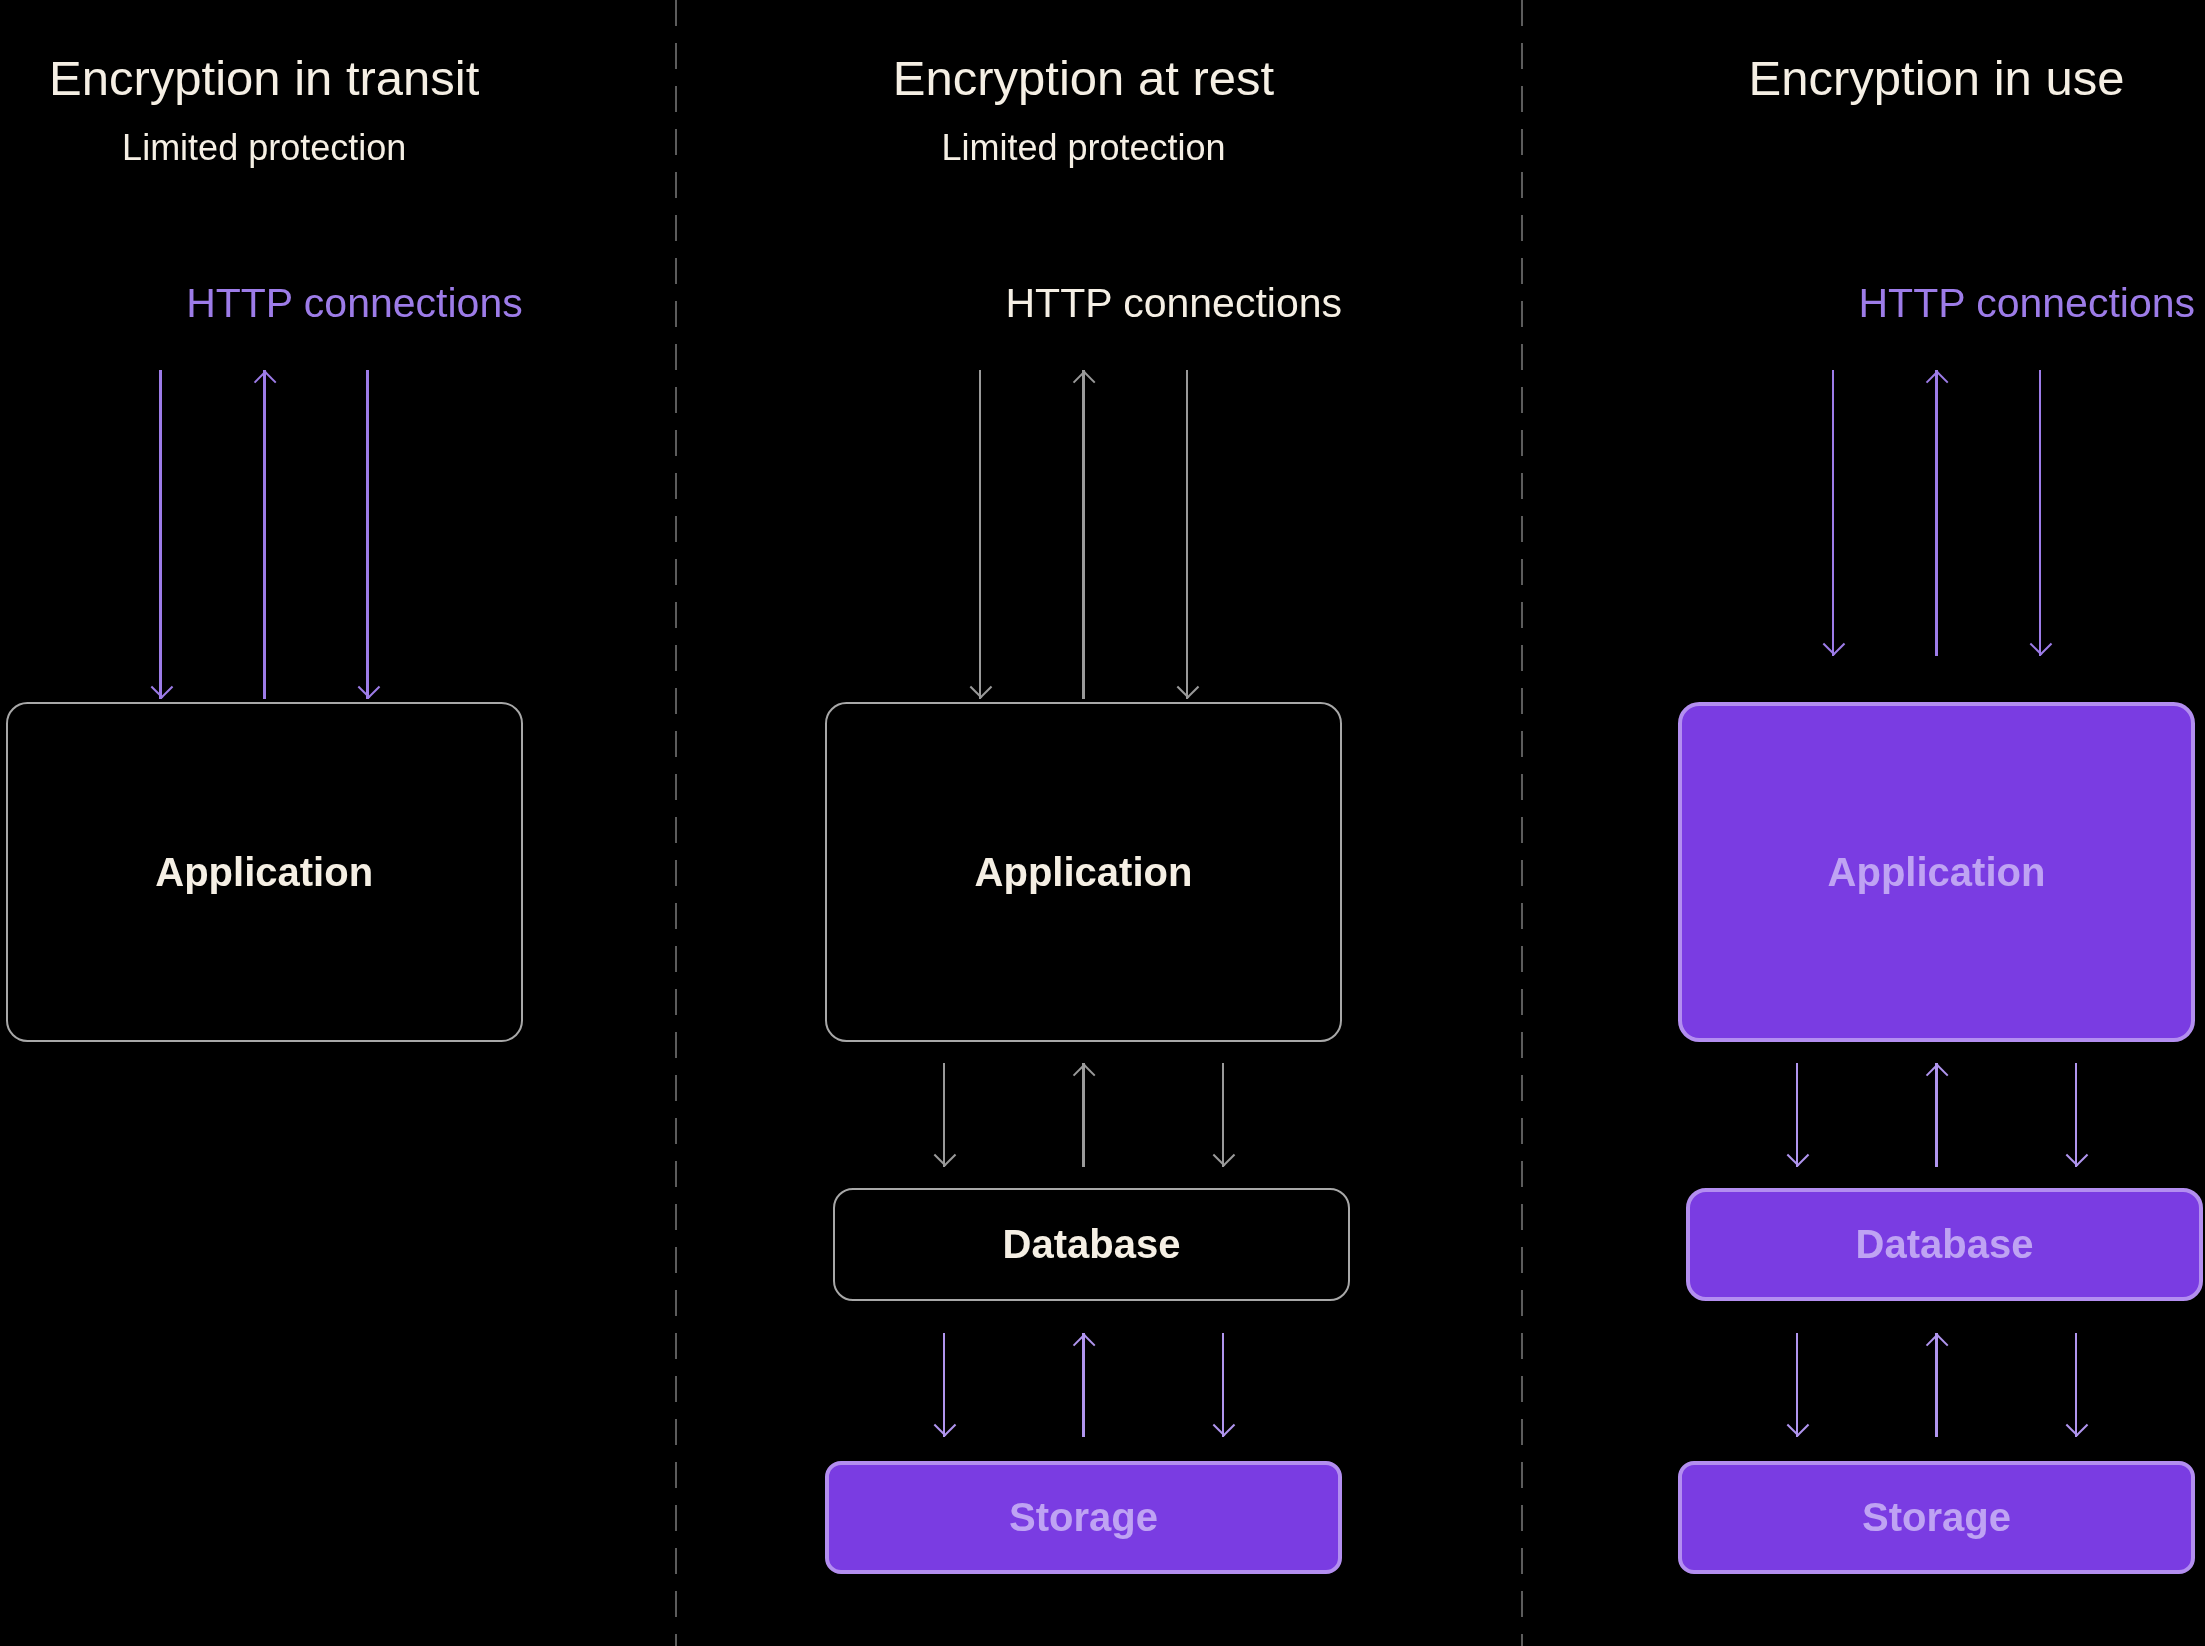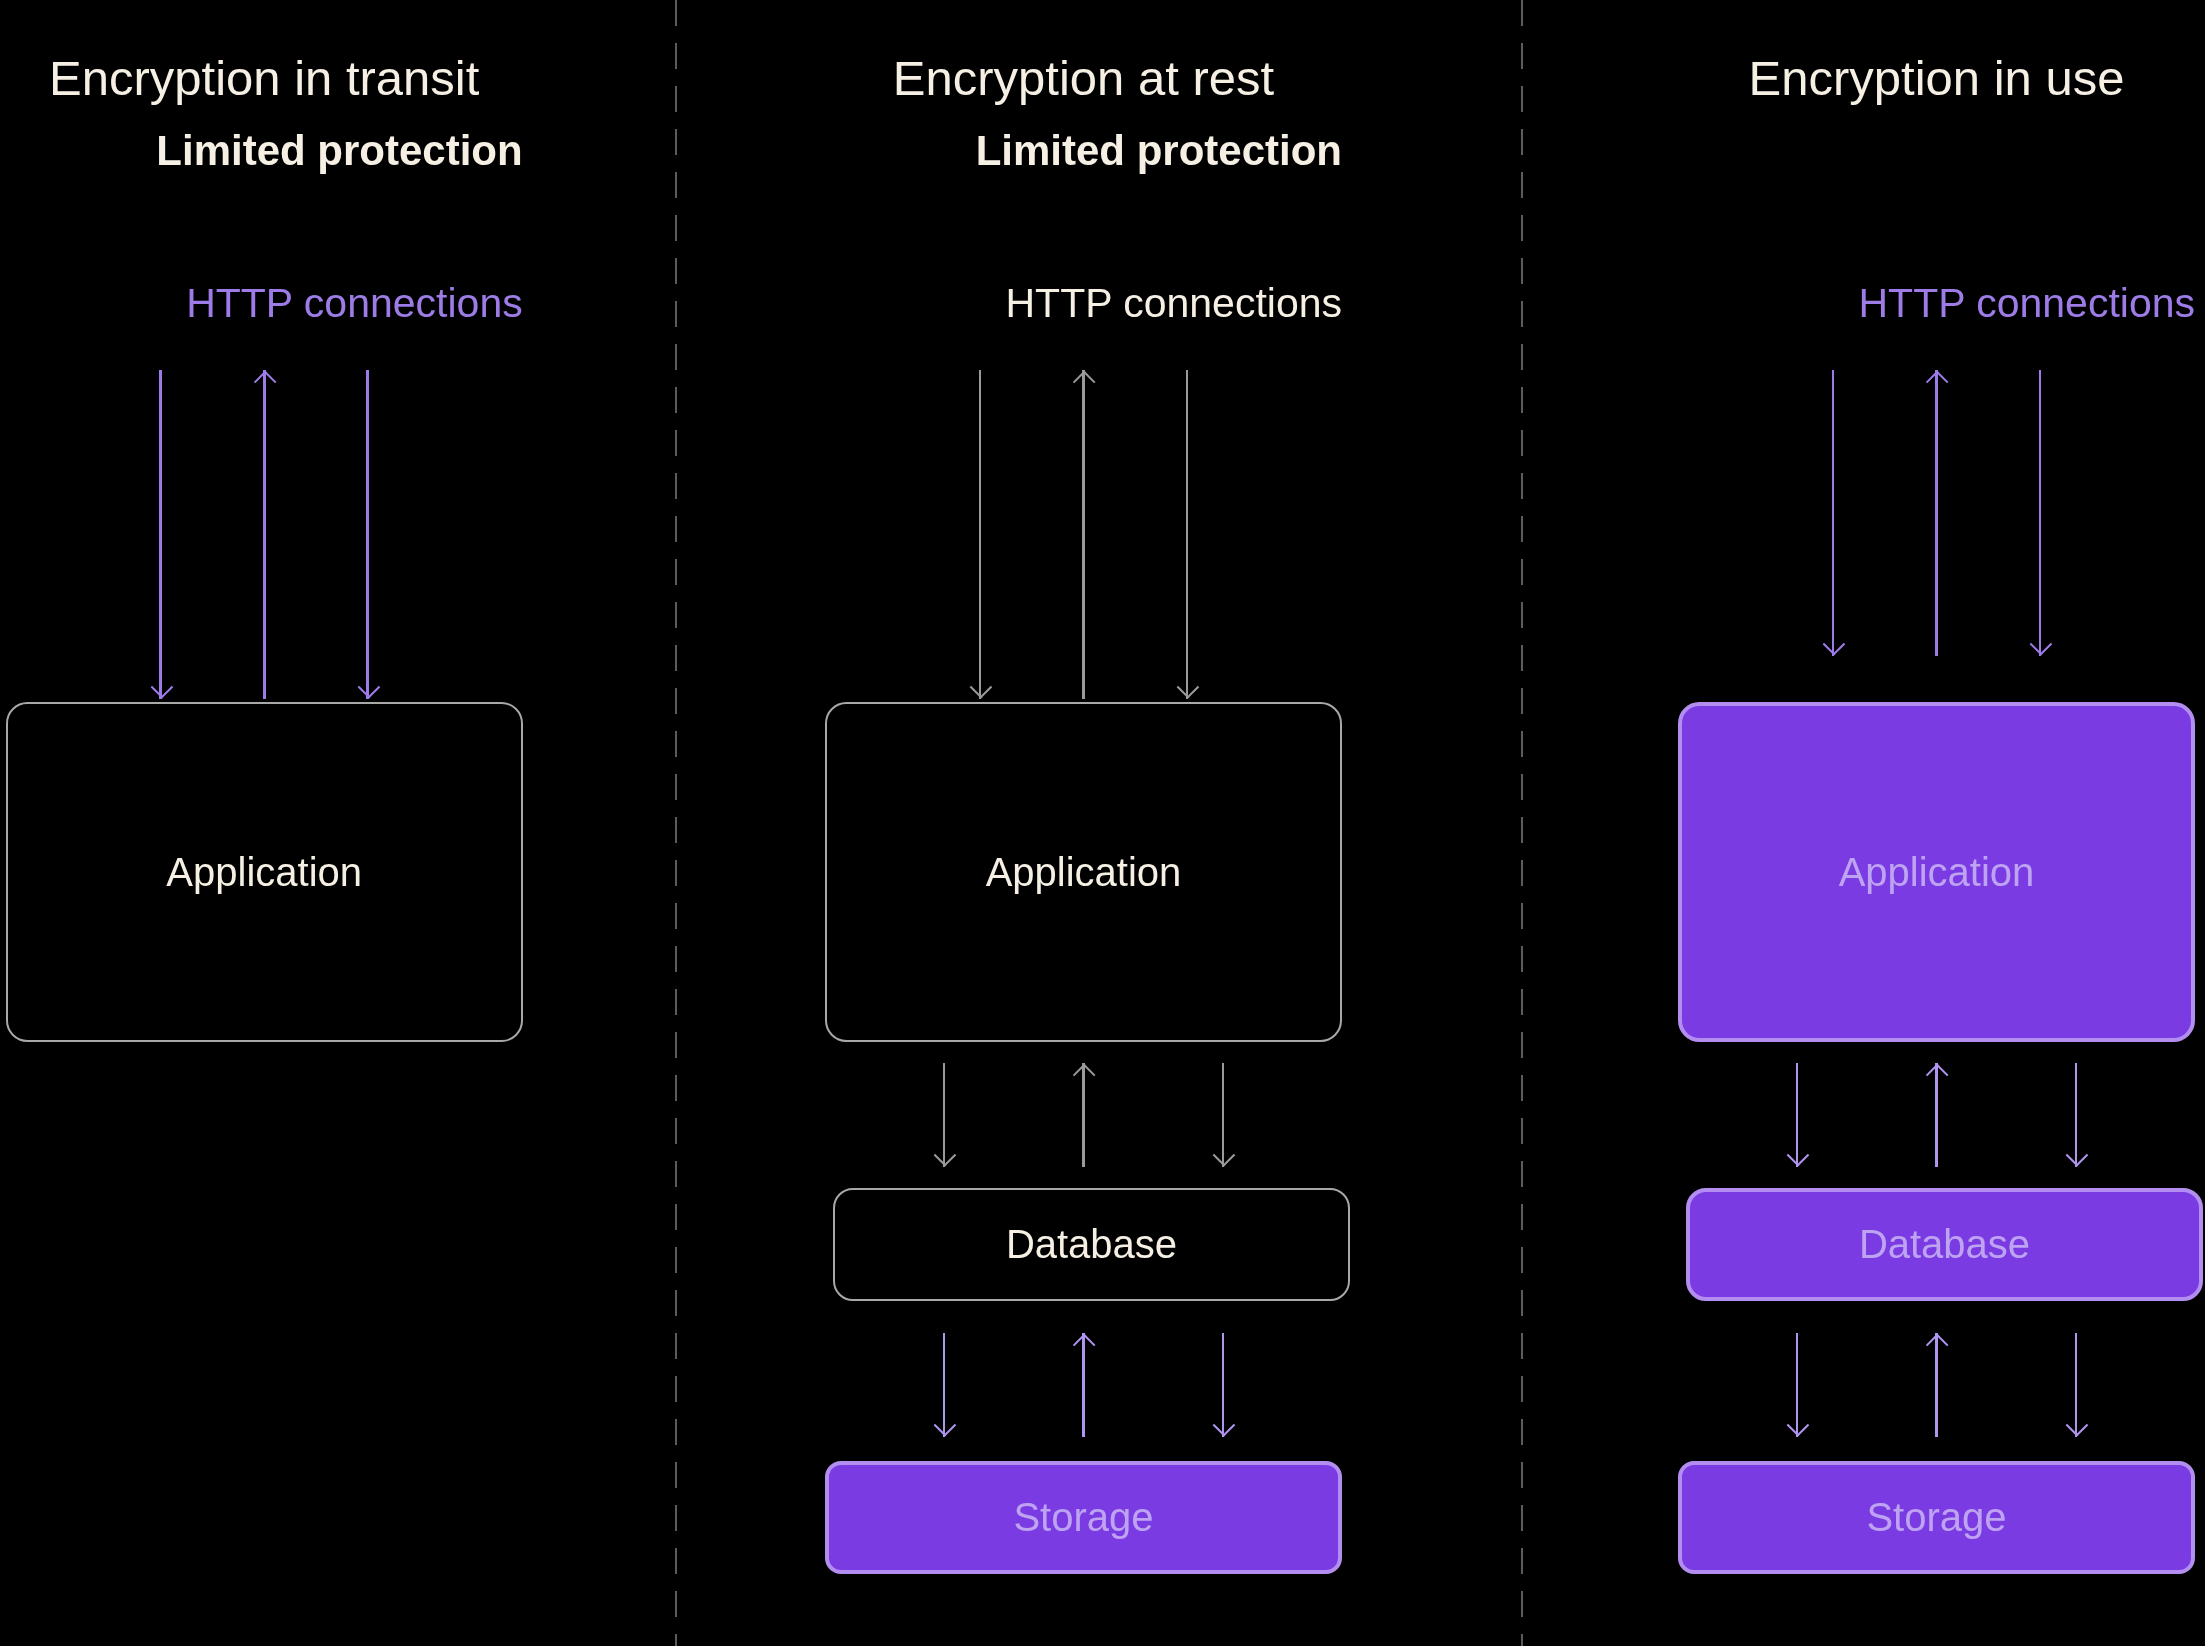--- a/index.html
+++ b/index.html
@@ -51,24 +51,24 @@
     line-height: 1.05;
     font-weight: 400;
     color: var(--text-primary, #f5efe4);
     white-space: nowrap;
   }
   .subtitle {
     position: absolute;
     top: 127px;
     left: 0;
     width: 100%;
-    text-align: right;
-    font-size: 42px;
+    text-align: center;
+    font-size: 36px;
     line-height: 1.05;
-    font-weight: 700;
+    font-weight: 400;
     color: var(--text-primary, #f5efe4);
     white-space: nowrap;
   }
   .connections {
     position: absolute;
     top: 280px;
     left: 0;
     width: 100%;
     text-align: right;
     font-size: 41px;
@@ -132,21 +132,21 @@
   
   .node {
     position: absolute;
     left: 0;
     width: 100%;
     box-sizing: border-box;
     display: flex;
     align-items: center;
     justify-content: center;
     font-size: 40px;
-    font-weight: 400;
+    font-weight: 700;
     border-radius: 21.4px;
     white-space: nowrap;
   }
   .node.app   { top: 700px;  height: 340px; }
   .node.db    { top: 1186px; height: 113px; border-radius: 20px; margin-left: 8px; }
   .node.store { top: 1459px; height: 113px; border-radius: 16px; }
 
   .node.gray {
     background: #000000;
     border: 2.9px solid var(--box-gray-border, #a8a8a8);

